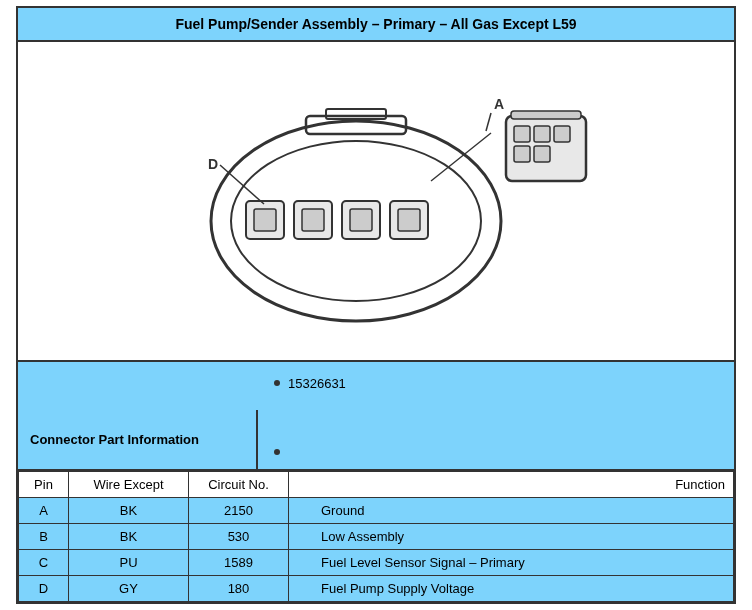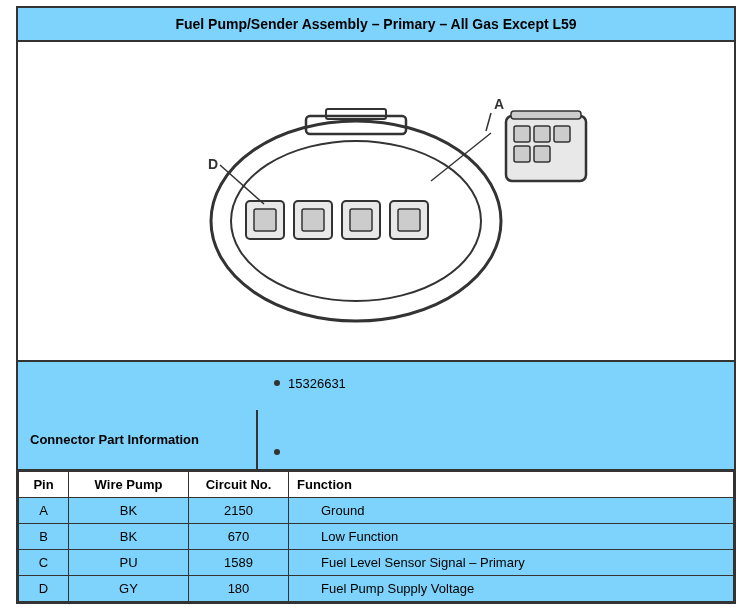--- a/index.html
+++ b/index.html
@@ -96,31 +96,31 @@
       border-collapse: collapse;
     }
 
     .pin-table th, .pin-table td {
       border: 1px solid #333;
       padding: 5px 8px;
       text-align: center;
     }
 
     .pin-table th {
-      font-weight: bold;
+      font-weight: normal;
       background: #fff;
     }
 
     .pin-table td:last-child {
       text-align: left;
       padding-left: 32px;
     }
 
     .pin-table th:last-child {
-      text-align: left;
+      text-align: right;
     }
 
     .pin-table td:first-child {
       width: 50px;
     }
 
     .pin-table td:nth-child(2) {
       width: 120px;
     }
 
@@ -188,37 +188,37 @@
       <div class="bullet-item">
         <div class="bullet-dot"></div>
       </div>
     </div>
   </div>
 
   <table class="pin-table">
     <thead>
       <tr>
         <th>Pin</th>
-        <th>Wire Pump</th>
+        <th>Wire Except</th>
         <th>Circuit No.</th>
         <th>Function</th>
       </tr>
     </thead>
     <tbody id="pin-table-body">
     <tr>
           <td>A</td>
           <td>BK</td>
           <td>2150</td>
           <td>Ground</td>
         </tr>
         <tr>
           <td>B</td>
           <td>BK</td>
-          <td>670</td>
-          <td>Low Function</td>
+          <td>530</td>
+          <td>Low Assembly</td>
         </tr>
         <tr>
           <td>C</td>
           <td>PU</td>
           <td>1589</td>
           <td>Fuel Level Sensor Signal – Primary</td>
         </tr>
         <tr>
           <td>D</td>
           <td>GY</td>

